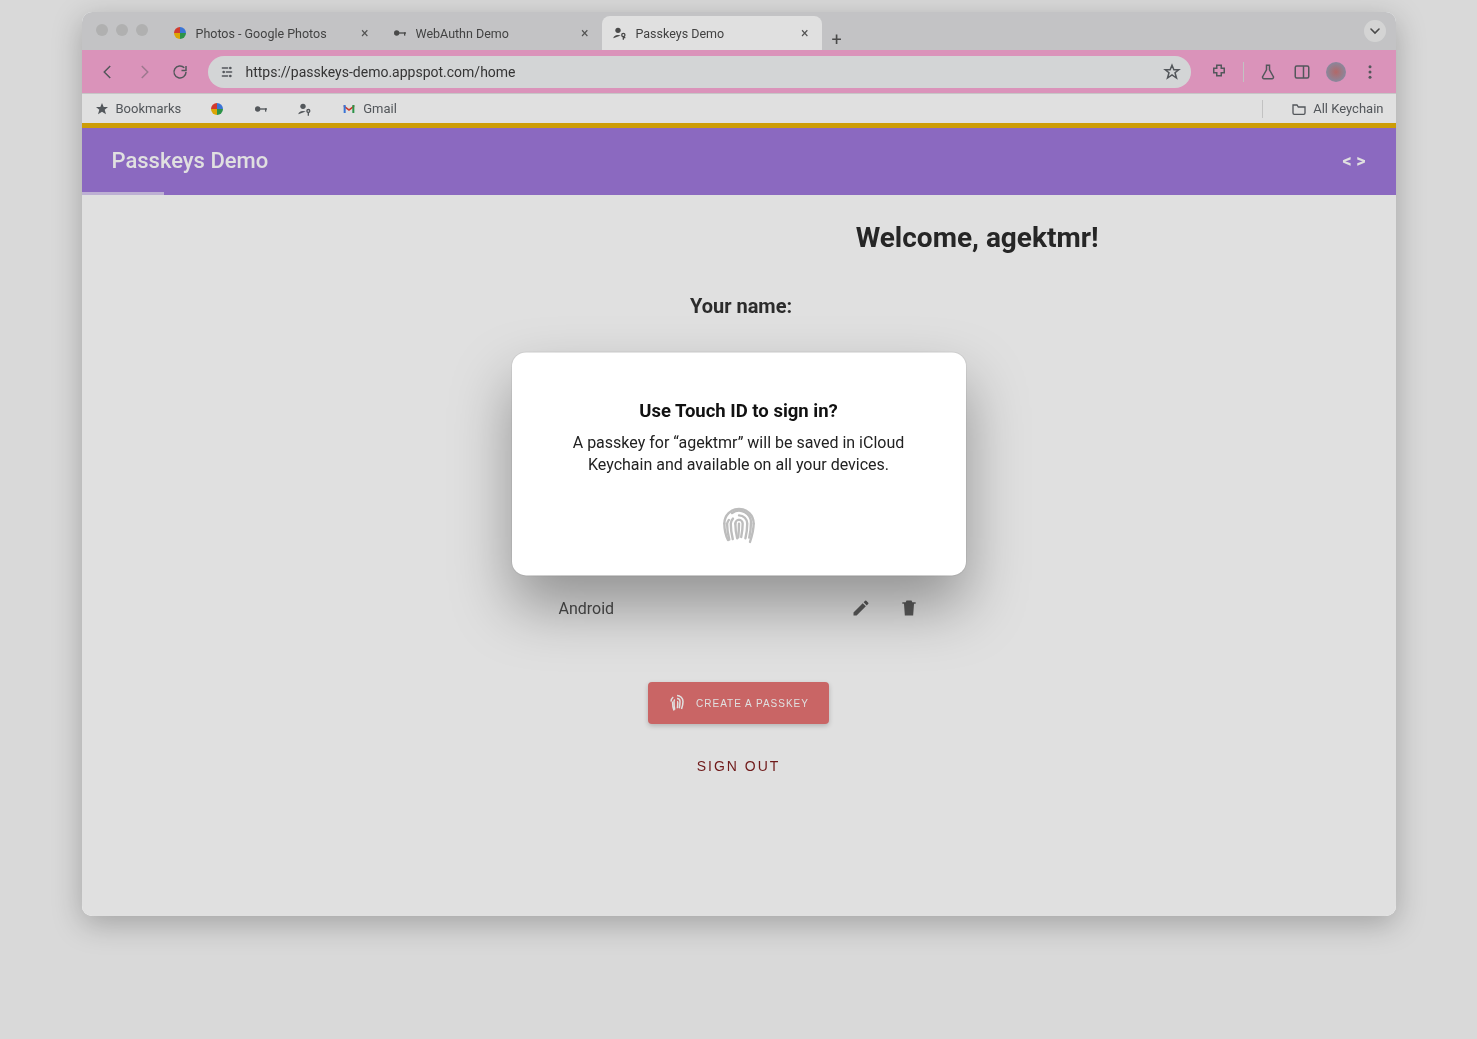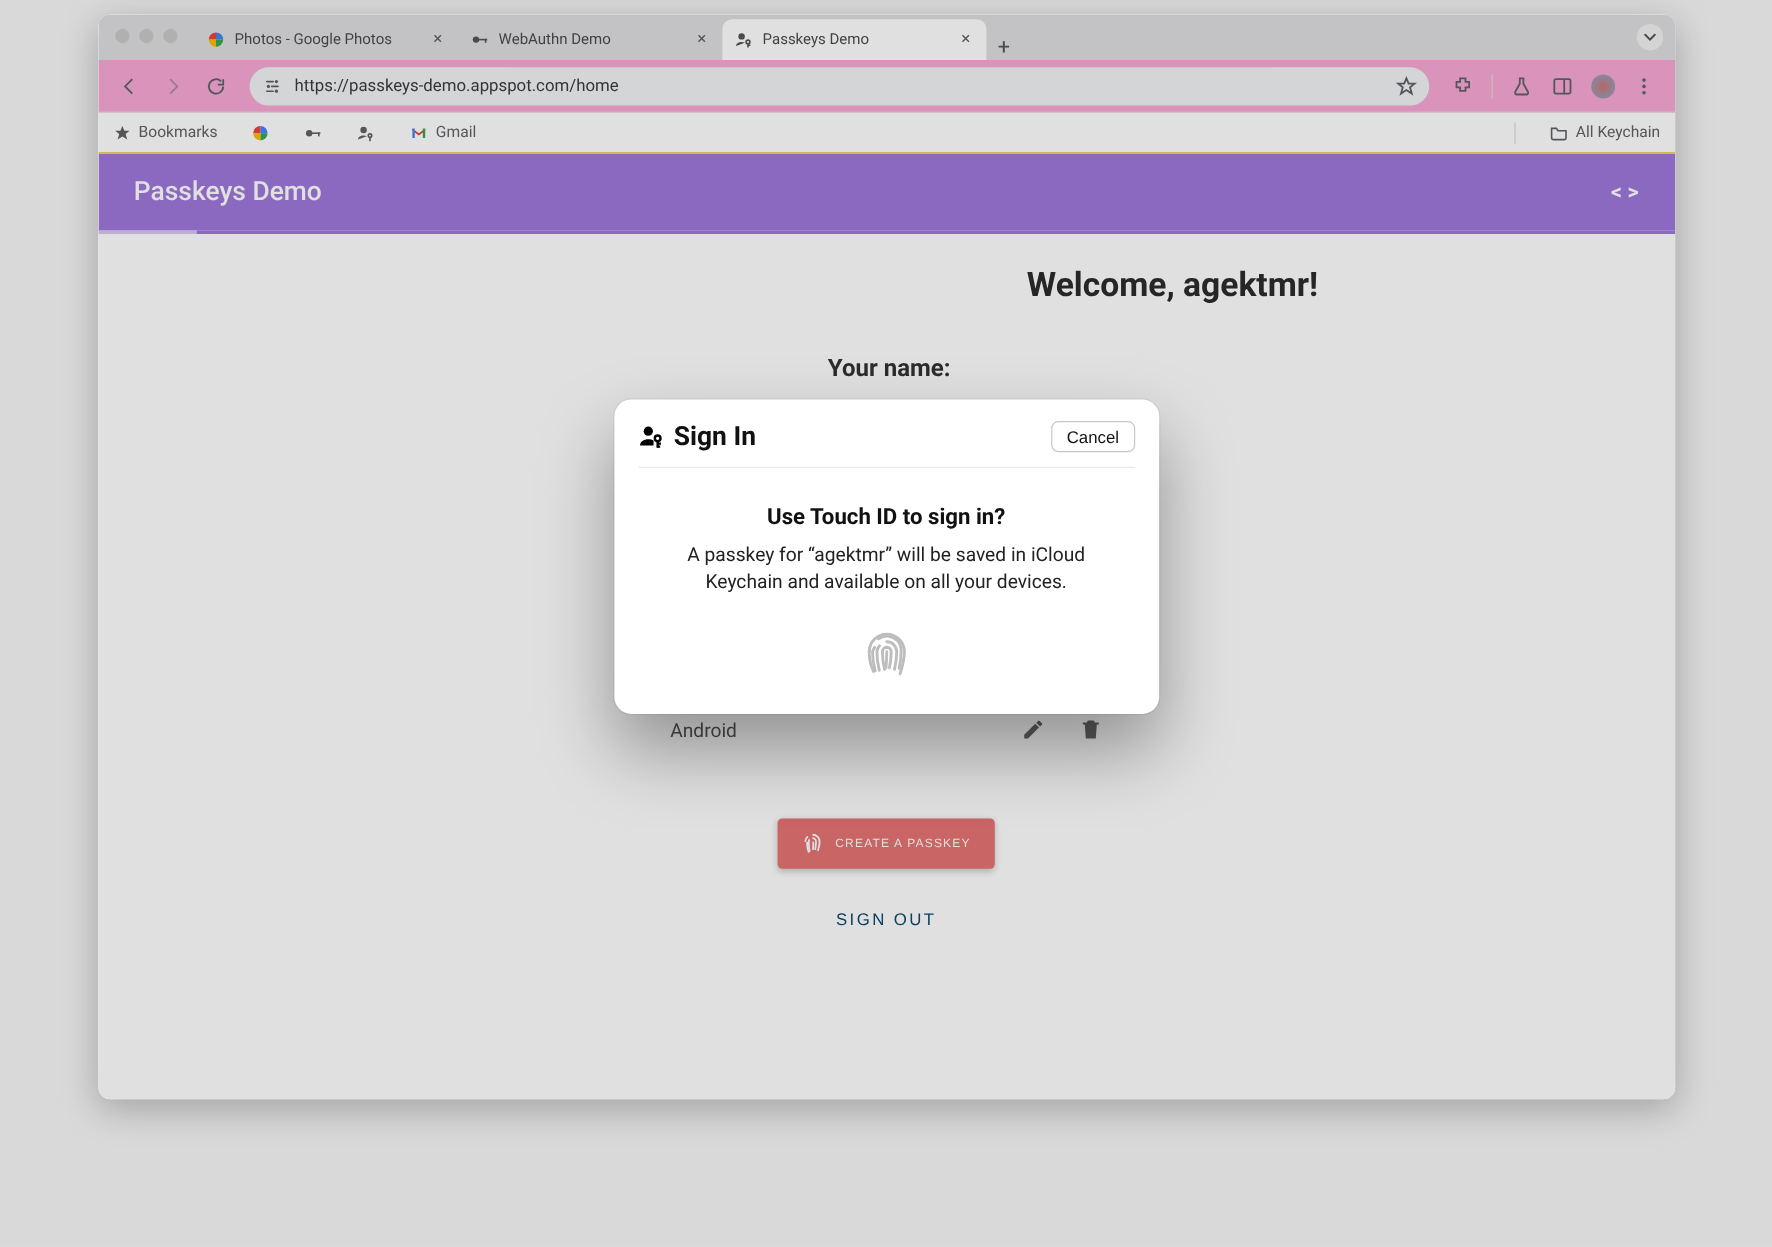--- a/index.html
+++ b/index.html
@@ -89,21 +89,21 @@
     margin: 0 8px;
   }
   .address-bar .site-icon { width:18px; height:18px; display:flex; align-items:center; justify-content:center; color:#5f6368; }
   .address-url { flex:1; white-space:nowrap; overflow:hidden; }
   .toolbar-right { display:flex; align-items:center; gap:2px; }
   .toolbar-right .div { width:1px; height:20px; background:#ddd; margin:0 6px;}
   .avatar-small { width:20px;height:20px;border-radius:50%; background: radial-gradient(circle,#c77 0%,#8ac 100%);}
   .bookmarks-bar {
     height: 34px;
     background: #ffffff;
-    border-bottom: 1px solid #eab308;
+    border-bottom: 5px solid #eab308;
     display:flex;
     align-items:center;
     padding: 0 12px;
     gap: 28px;
     font-size: 13px;
     color:#5f6368;
   }
   .bm-item { display:flex; align-items:center; gap:6px; cursor:pointer; }
   .bm-icon { width:16px; height:16px; display:flex; align-items:center; justify-content:center; }
   .bm-spacer { flex:1; }
@@ -155,21 +155,21 @@
     font-weight:500;
     display:inline-flex;
     align-items:center;
     gap:10px;
     cursor:pointer;
     box-shadow: 0 2px 5px rgba(0,0,0,.2);
   }
   .signout {
     display:block;
     margin: 34px auto 0;
-    color:#0c4a6e;
+    color:#7f1d1d;
     background:none;
     border:none;
     font-size:14px;
     letter-spacing:2px;
     font-weight:500;
     cursor:pointer;
   }
   
   .modal {
     position:absolute;
@@ -424,36 +424,20 @@
         <span>CREATE A PASSKEY</span>
       </button>
 
       <button class="signout">SIGN OUT</button>
     </div>
   </div>
 
   <div class="dim-overlay"></div>
 
   <div class="modal">
-    <div class="modal-head">
-      <div class="modal-title">
-        <span class="mi">
-          <svg width="22" height="22" viewBox="0 0 24 24" fill="#000">
-              <circle cx="9" cy="7" r="4.2"></circle>
-              <path d="M1.5 20c0-3.4 3.4-5.6 7.5-5.6 1.9 0 3.5.4 4.8 1.1V20z"></path>
-              <circle cx="17.5" cy="13.5" r="2.6" fill="none" stroke="#000" stroke-width="2.2"></circle>
-              <path d="M17.5 16v6" stroke="#000" stroke-width="2.2"></path>
-              <path d="M17.5 18.3h3" stroke="#000" stroke-width="2.2"></path>
-              <path d="M17.5 21h2.3" stroke="#000" stroke-width="2.2"></path>
-            </svg>
-        </span>
-        <span>Sign In</span>
-      </div>
-      <button class="cancel-btn">Cancel</button>
-    </div>
     <div class="modal-body">
       <div class="modal-q">Use Touch ID to sign in?</div>
       <div class="modal-desc">A passkey for “agektmr” will be saved in iCloud Keychain and available on all your devices.</div>
       <div class="fingerprint">
         <svg width="44" height="44" viewBox="0 0 24 24" fill="none" stroke="#bdbdbd" stroke-width="1.3" stroke-linecap="round">
           <path d="M4 11a8 8 0 0 1 16 0"></path>
           <path d="M6 20c-1-2-2-5-2-9"></path>
           <path d="M18 21c1-3 2-6 2-10"></path>
           <path d="M8.2 5.2A6.5 6.5 0 0 1 18.5 11c0 3.6-.9 7.6-.9 7.6"></path>
           <path d="M6.5 9A6.5 6.5 0 0 0 5.5 11c0 4.3 1.2 8.7 1.2 8.7"></path>

